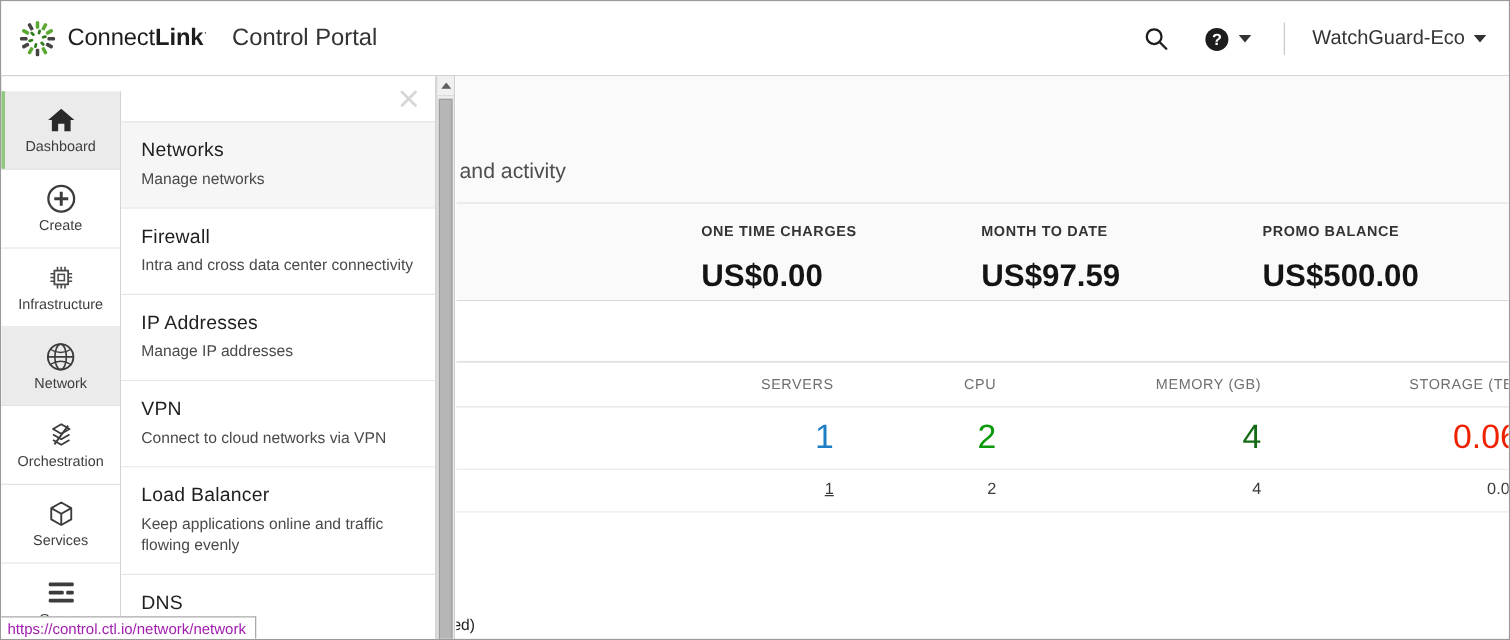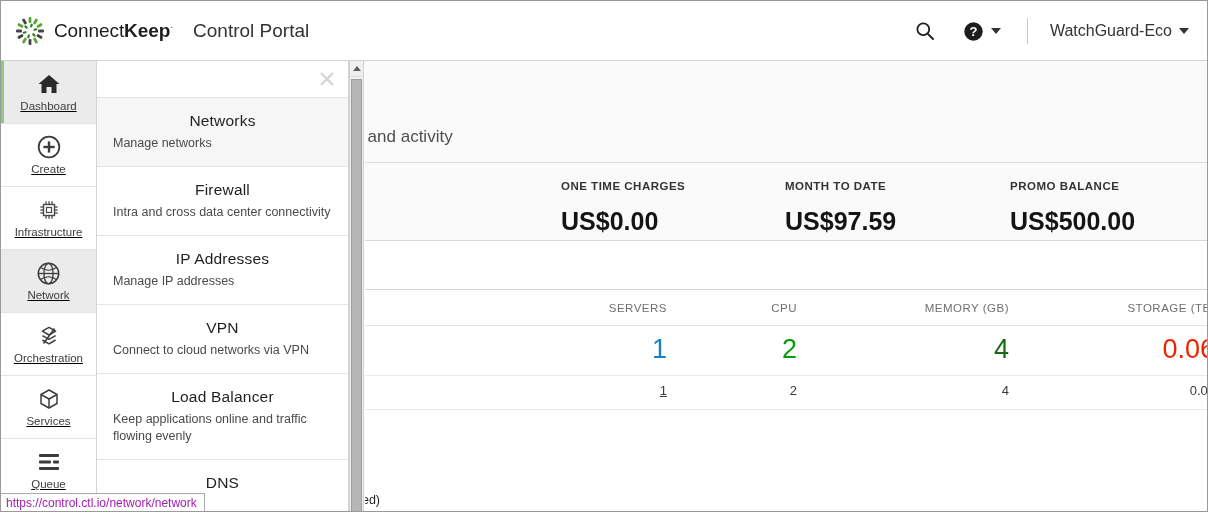--- a/index.html
+++ b/index.html
@@ -81,27 +81,26 @@
     height: 60px; padding: 0 4px 0 10px;
     cursor: pointer;
     justify-content: space-between;
   }
   #account-label {
     font-size: 16px; color: #333333; white-space: nowrap;
   }
 
   
   #sidebar {
-    position: absolute; left: 0; top: 60px;
+    position: absolute; left: 0; top: 72px;
     width: 96px; height: 440px;
     background: #ffffff;
     border-right: 1px solid #d4d4d4;
     box-sizing: border-box;
     z-index: 5;
-    text-decoration: underline;
   }
   .nav-item {
     position: relative;
     height: 63px;
     border-bottom: 1px solid #e4e4e4;
     box-sizing: border-box;
     display: flex; flex-direction: column;
     align-items: center; justify-content: center;
     cursor: pointer;
     background: #ffffff;
@@ -157,21 +156,20 @@
     cursor: pointer;
     background: #ffffff;
   }
   .fly-item.hover { background: #f6f6f6; }
   .fly-title {
     font-size: 15.5px;
     color: #1f1f1f;
     letter-spacing: .2px;
     margin-bottom: 5px;
     line-height: 19px;
-    text-align: center;
   }
   .fly-desc {
     font-size: 12.5px;
     color: #4a4a4a;
     line-height: 17px;
   }
 
   
   #page-scrollbar {
     position: absolute; left: 348px; top: 60px;
@@ -349,21 +347,21 @@
               <rect x="-1.1" y="-7.6" width="2.2" height="4" rx="1" transform="rotate(75)"></rect>
               <rect x="-1.1" y="-7.6" width="2.2" height="4" rx="1" transform="rotate(135)"></rect>
               <rect x="-1.1" y="-7.6" width="2.2" height="4" rx="1" transform="rotate(195)"></rect>
               <rect x="-1.1" y="-7.6" width="2.2" height="4" rx="1" transform="rotate(255)"></rect>
               <rect x="-1.1" y="-7.6" width="2.2" height="4" rx="1" transform="rotate(315)"></rect>
             </g>
             <circle r="3.1" fill="#ffffff"></circle>
           </g>
         </svg>
       </div>
-      <div id="brand-word"><span>Connect</span><span class="b">Keep</span><span class="tm">·</span></div>
+      <div id="brand-word"><span>Connect</span><span class="b">Link</span><span class="tm">·</span></div>
       <div id="app-title">Control Portal</div>
     </div>
 
     <div id="header-right">
       <div class="hdr-icon-btn">
         <span>
           <svg width="20" height="20" viewBox="0 0 20 20">
             <circle cx="8.3" cy="8.3" r="5.9" fill="none" stroke="#1d1d1d" stroke-width="1.8"></circle>
             <line x1="12.6" y1="12.6" x2="18" y2="18" stroke="#1d1d1d" stroke-width="1.9" stroke-linecap="round"></line>
           </svg>

